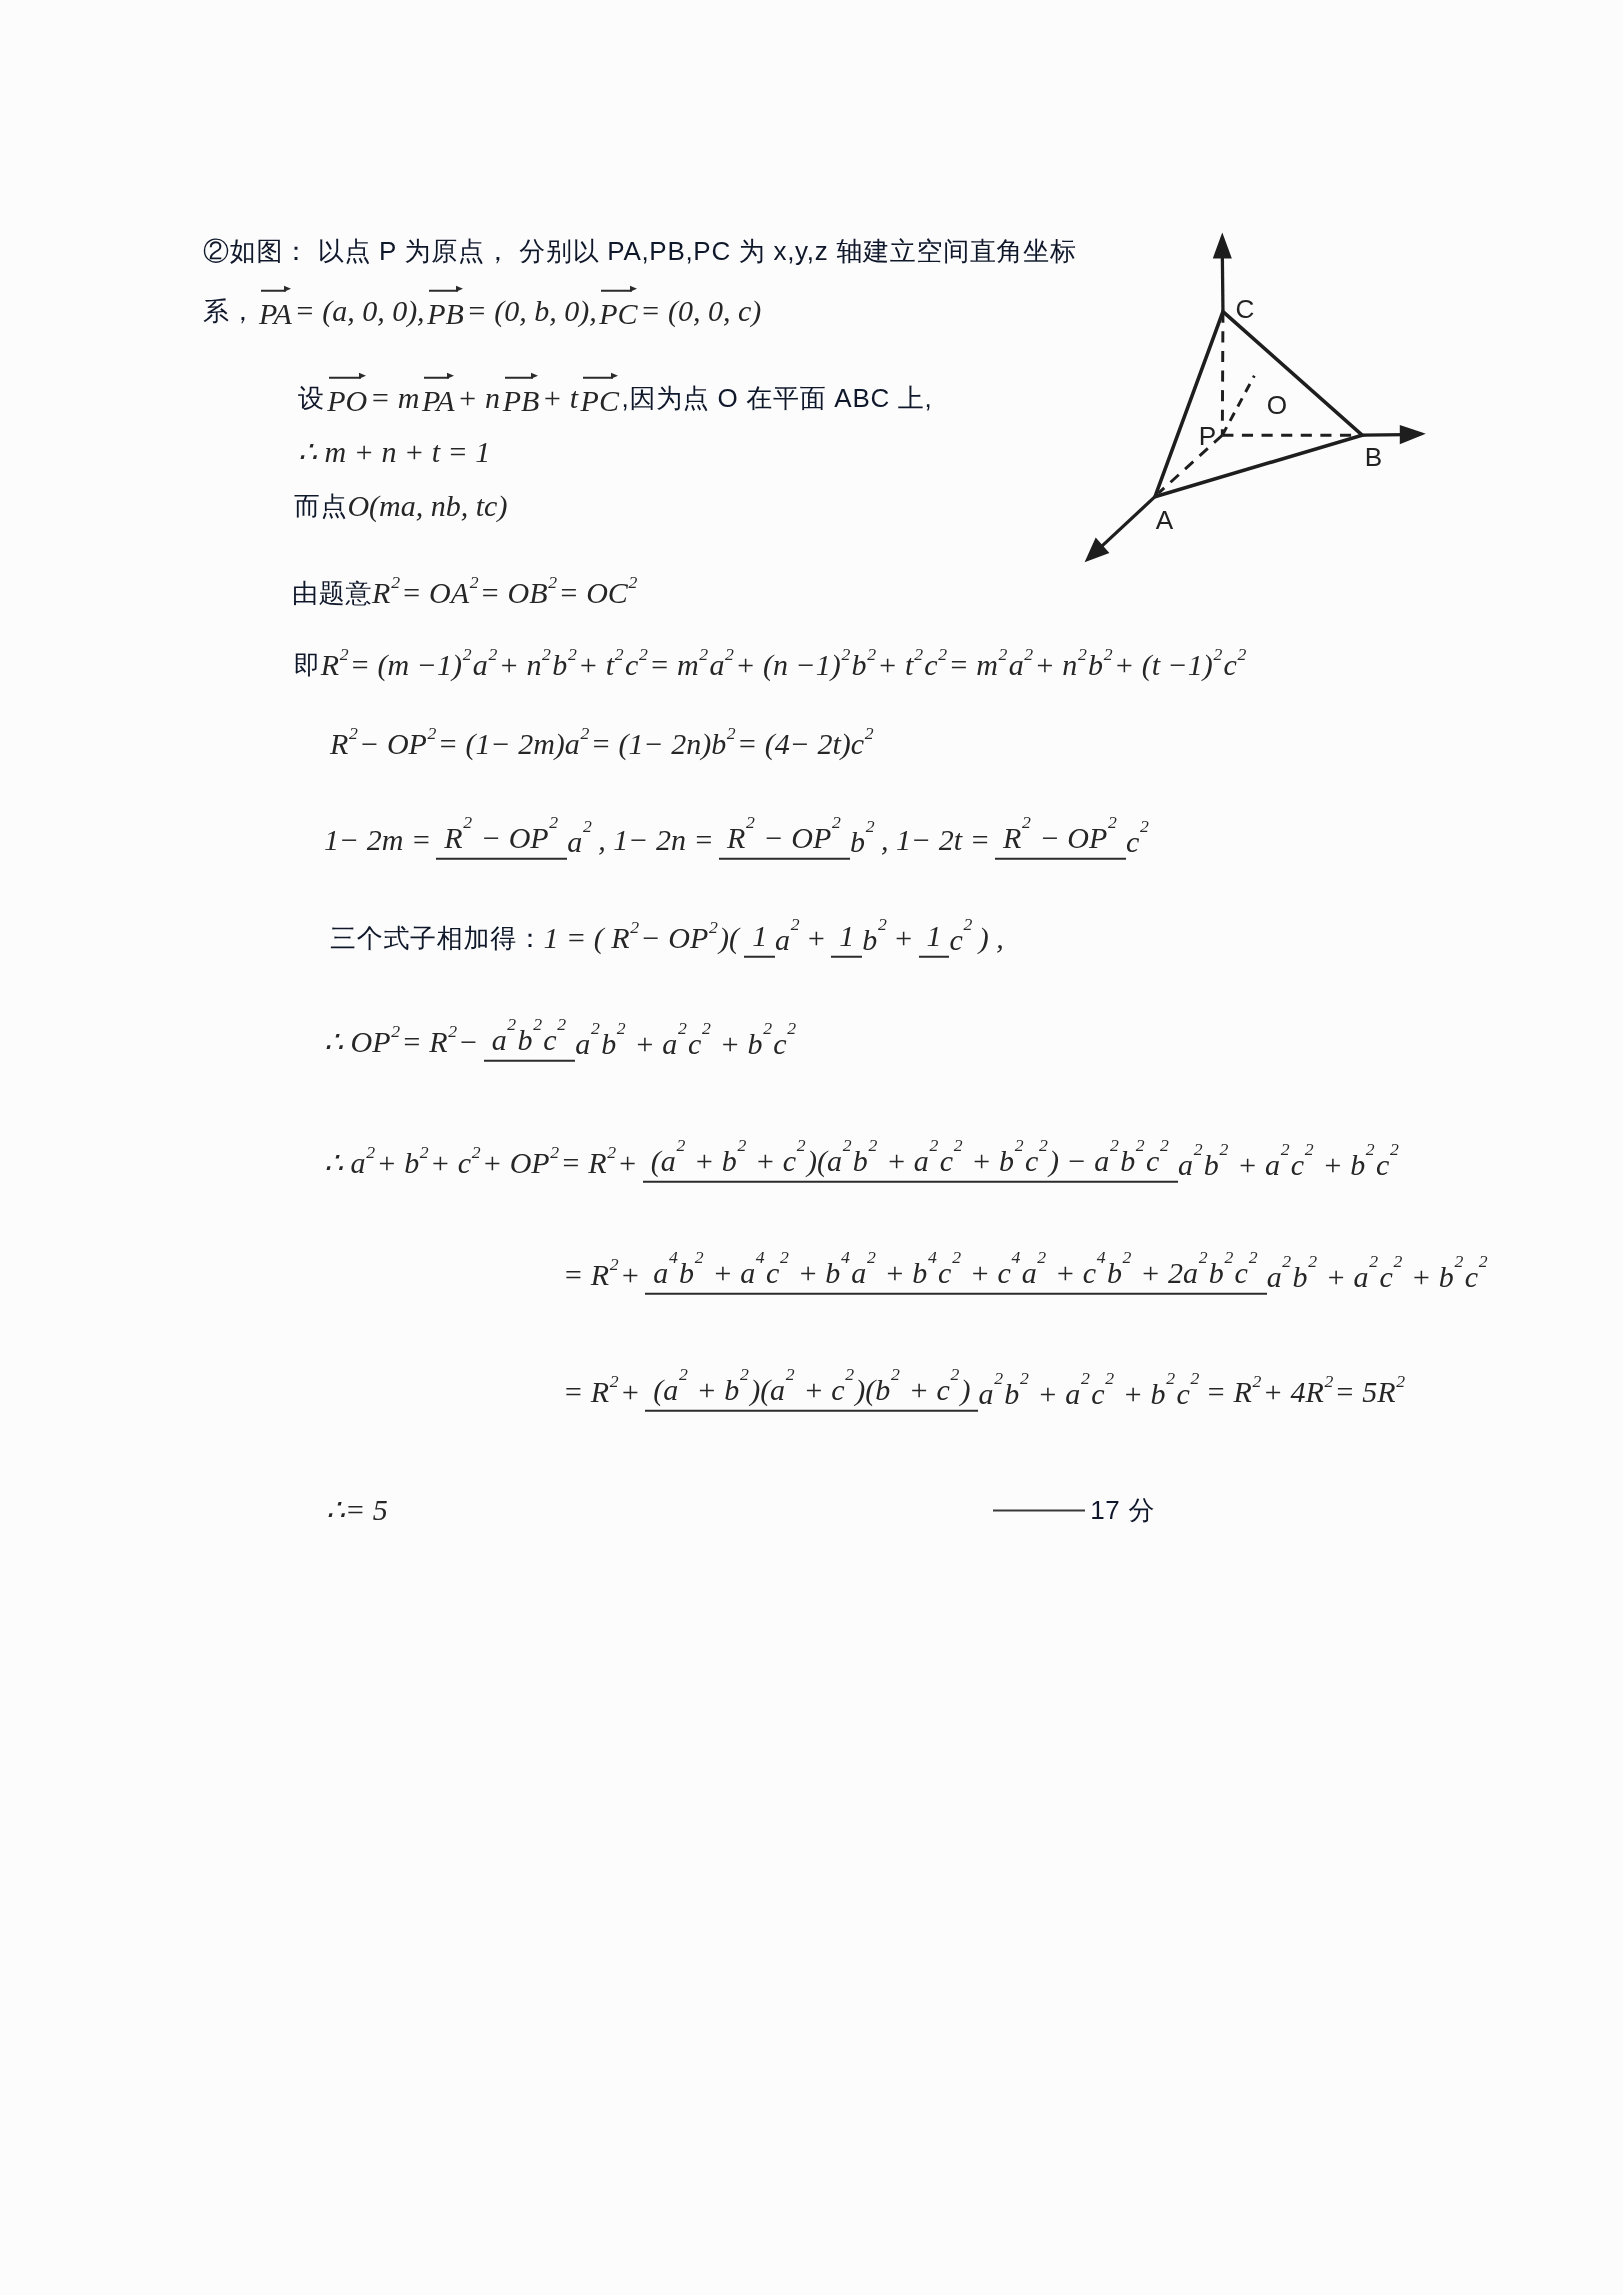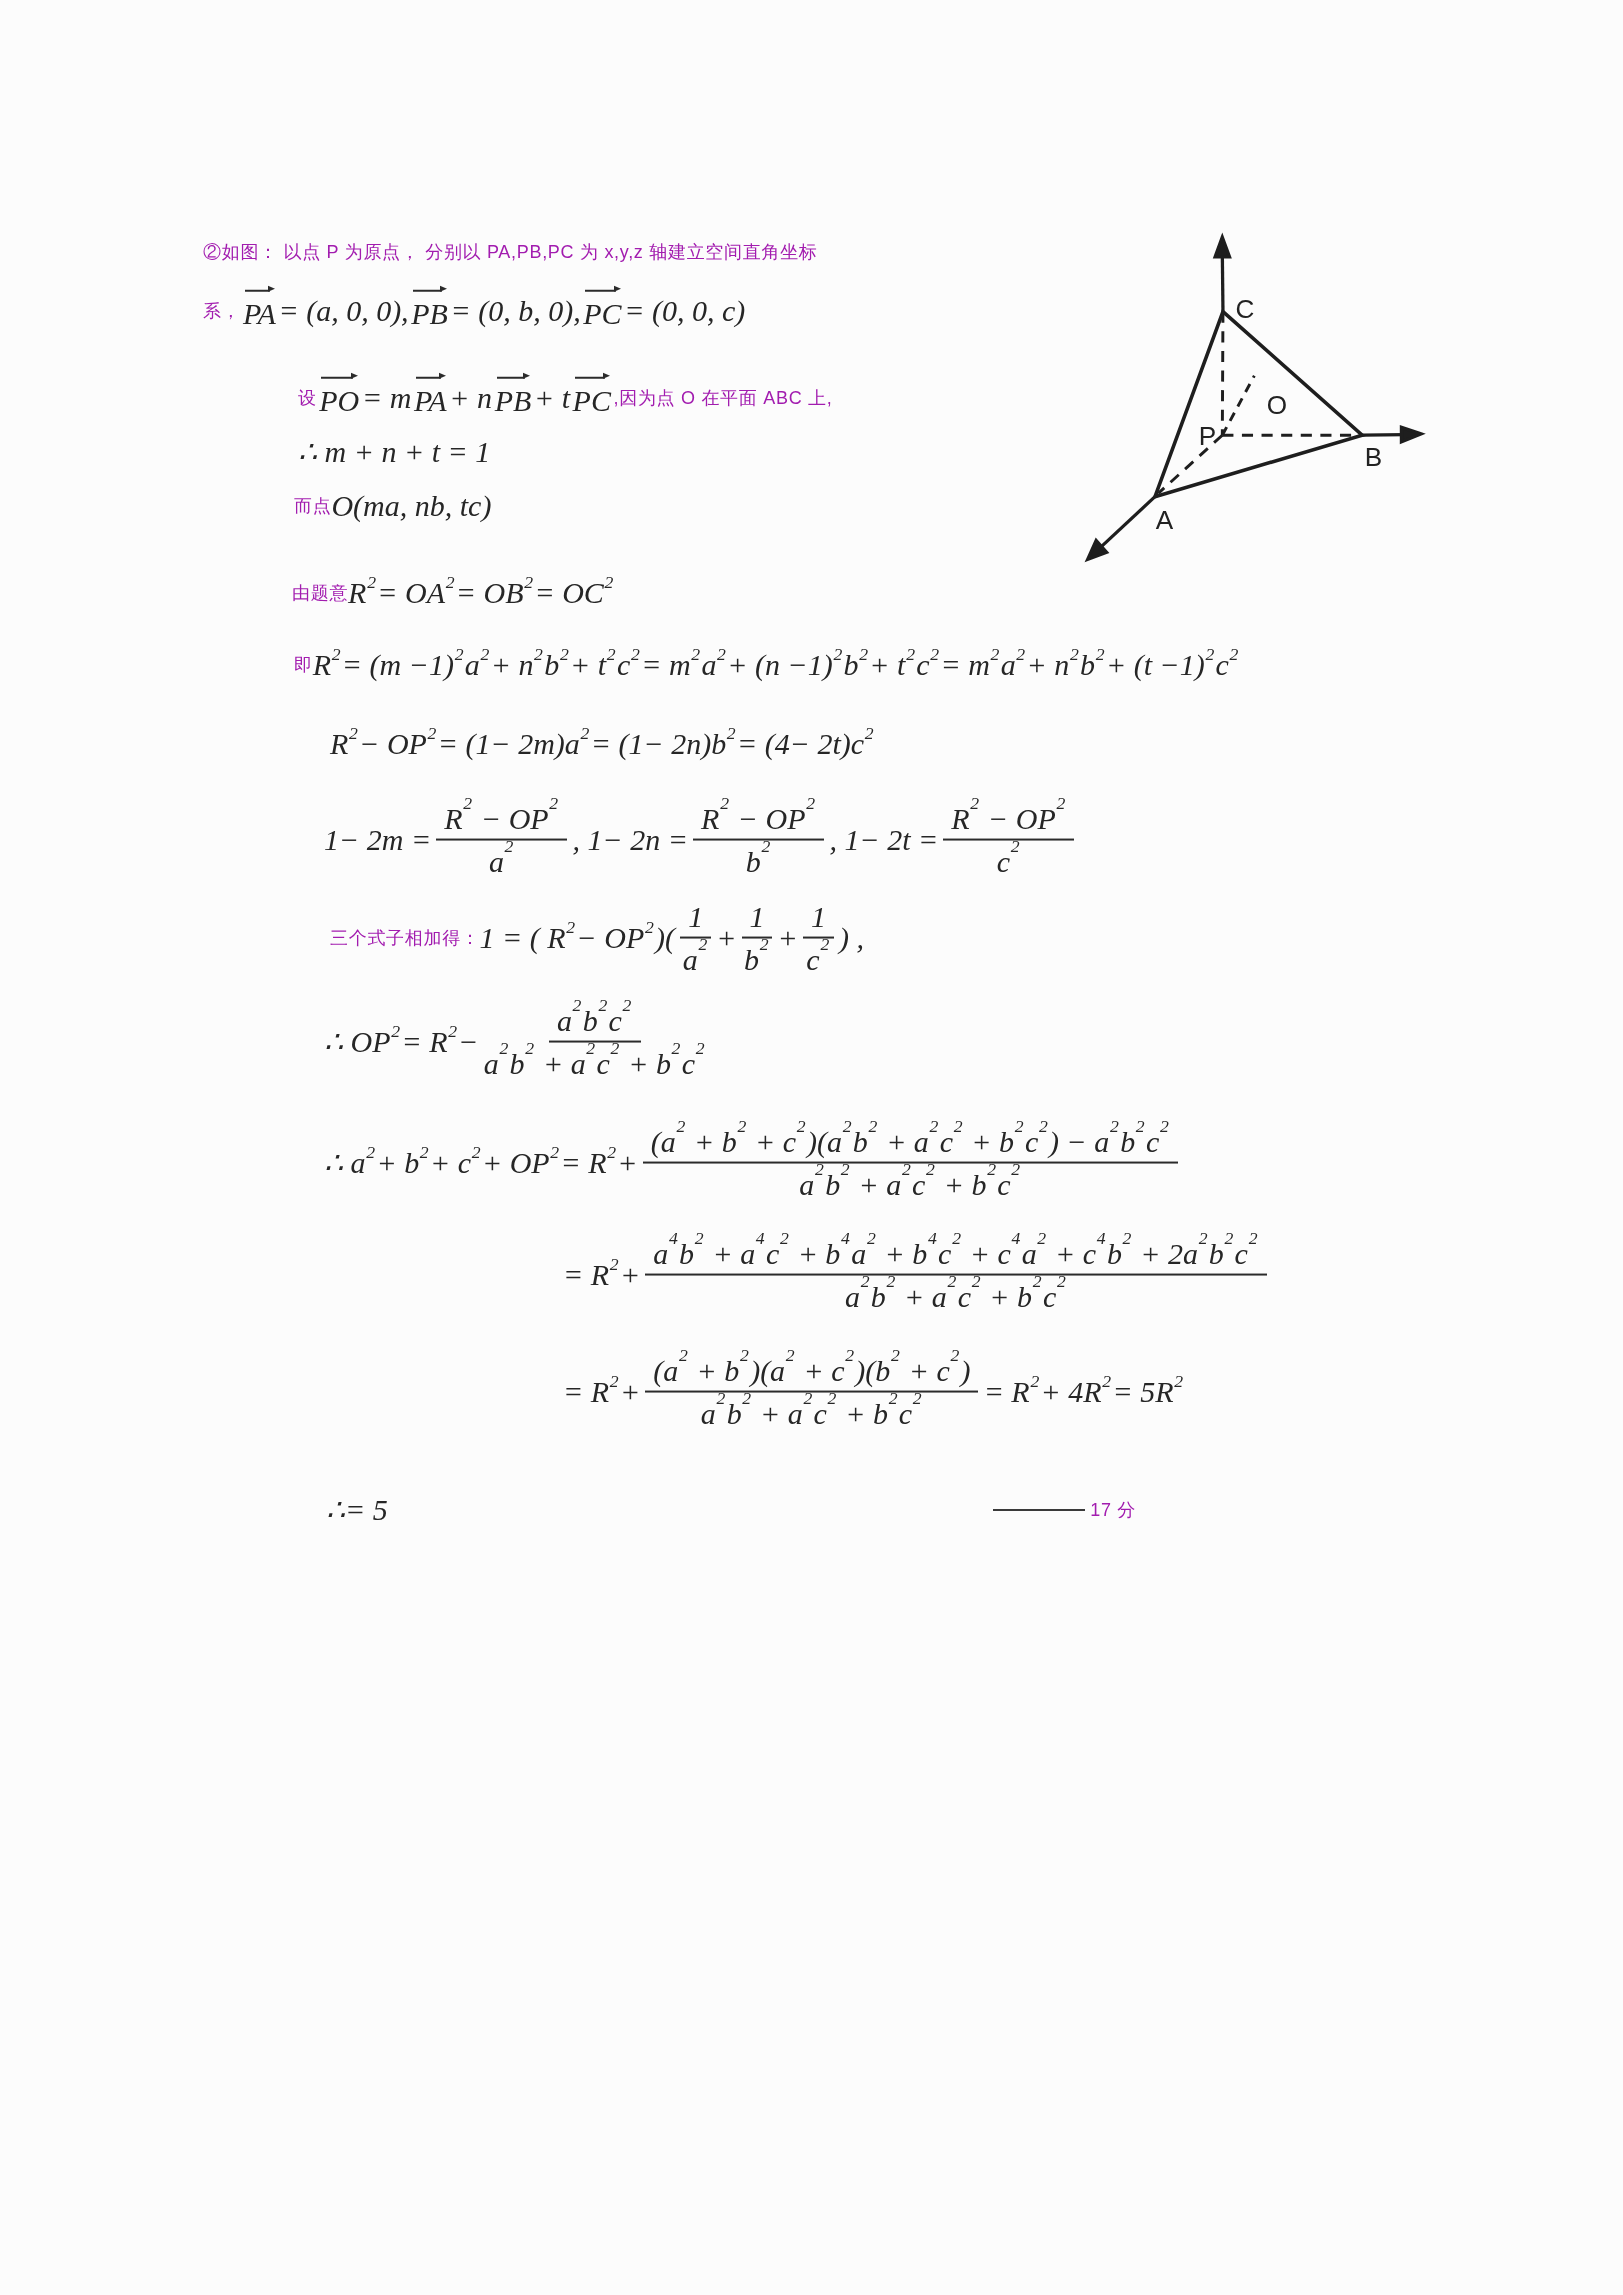--- a/index.html
+++ b/index.html
@@ -12,36 +12,36 @@
   
   .mline{
     position:absolute;
     transform:translateY(-50%);
     white-space:nowrap;
     line-height:1.35;
     display:flex;align-items:center;
   }
   .cn{
     font-family:"Liberation Sans",sans-serif;
-    font-size:18px;color:#a21caf;letter-spacing:0.7px;
+    font-size:26px;color:#0f172a;letter-spacing:0.7px;
   }
   .math{
     font-family:"Liberation Serif","DejaVu Serif",serif;
     font-style:italic;font-size:30px;color:#262626;
   }
   .sup{
     font-size:17.7px;
     vertical-align:0.62em;
     position:relative;top:-10.5px;
     margin:0 1.3px 0 0.7px;
   }
   .mline > .sup{top:-10.5px;}
   
   .frac{
-    display:inline-flex;flex-direction:column;align-items:center;
+    display:inline-flex;flex-direction:row;align-items:center;
     vertical-align:middle;margin:0 5.2px;line-height:1.15;
   }
   .frac .num{
     display:inline-block;border-bottom:2.3px solid #2b2b2b;
     padding:1.3px 7.9px 2.6px;text-align:center;
   }
   .frac .den{display:inline-block;padding-top:4px;text-align:center;}
   .frac .sup{top:-9.2px;}
   
   .vec{

